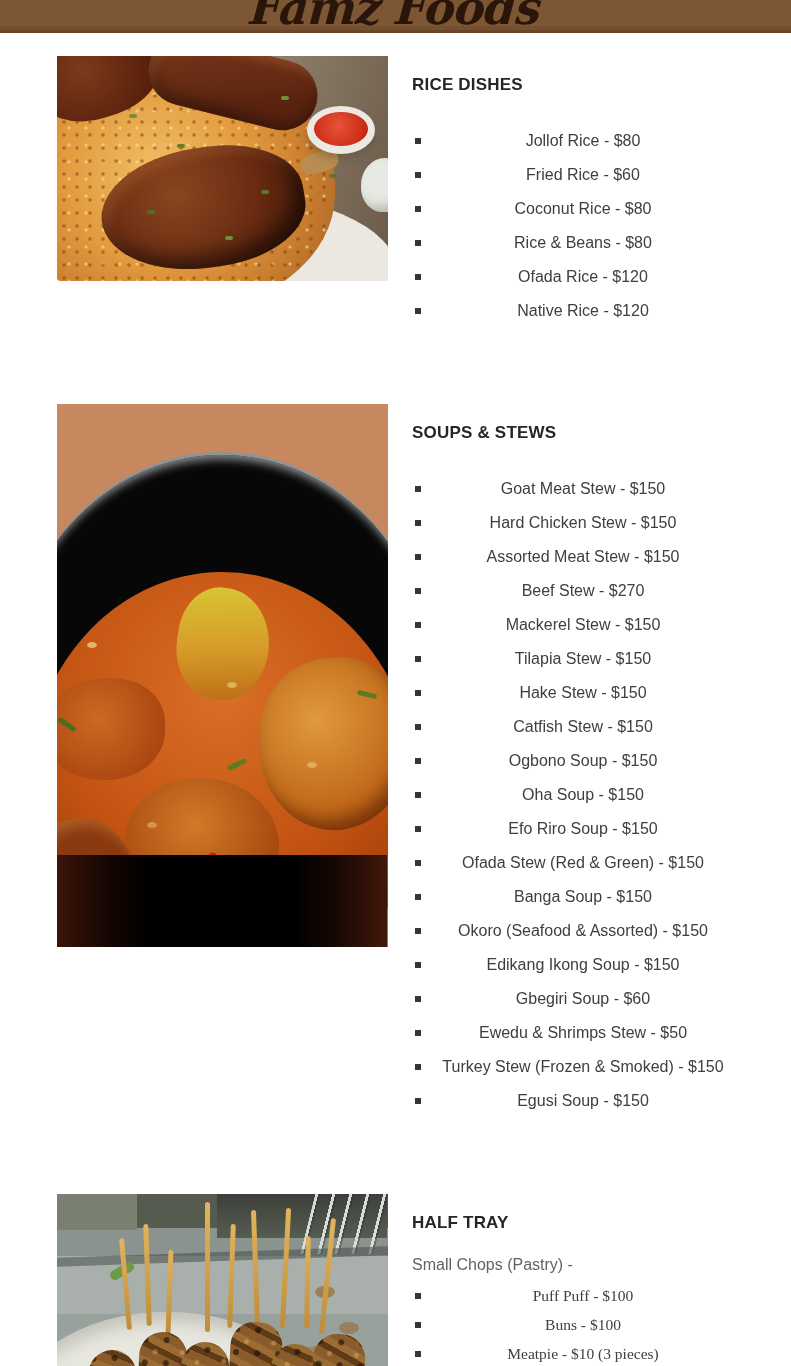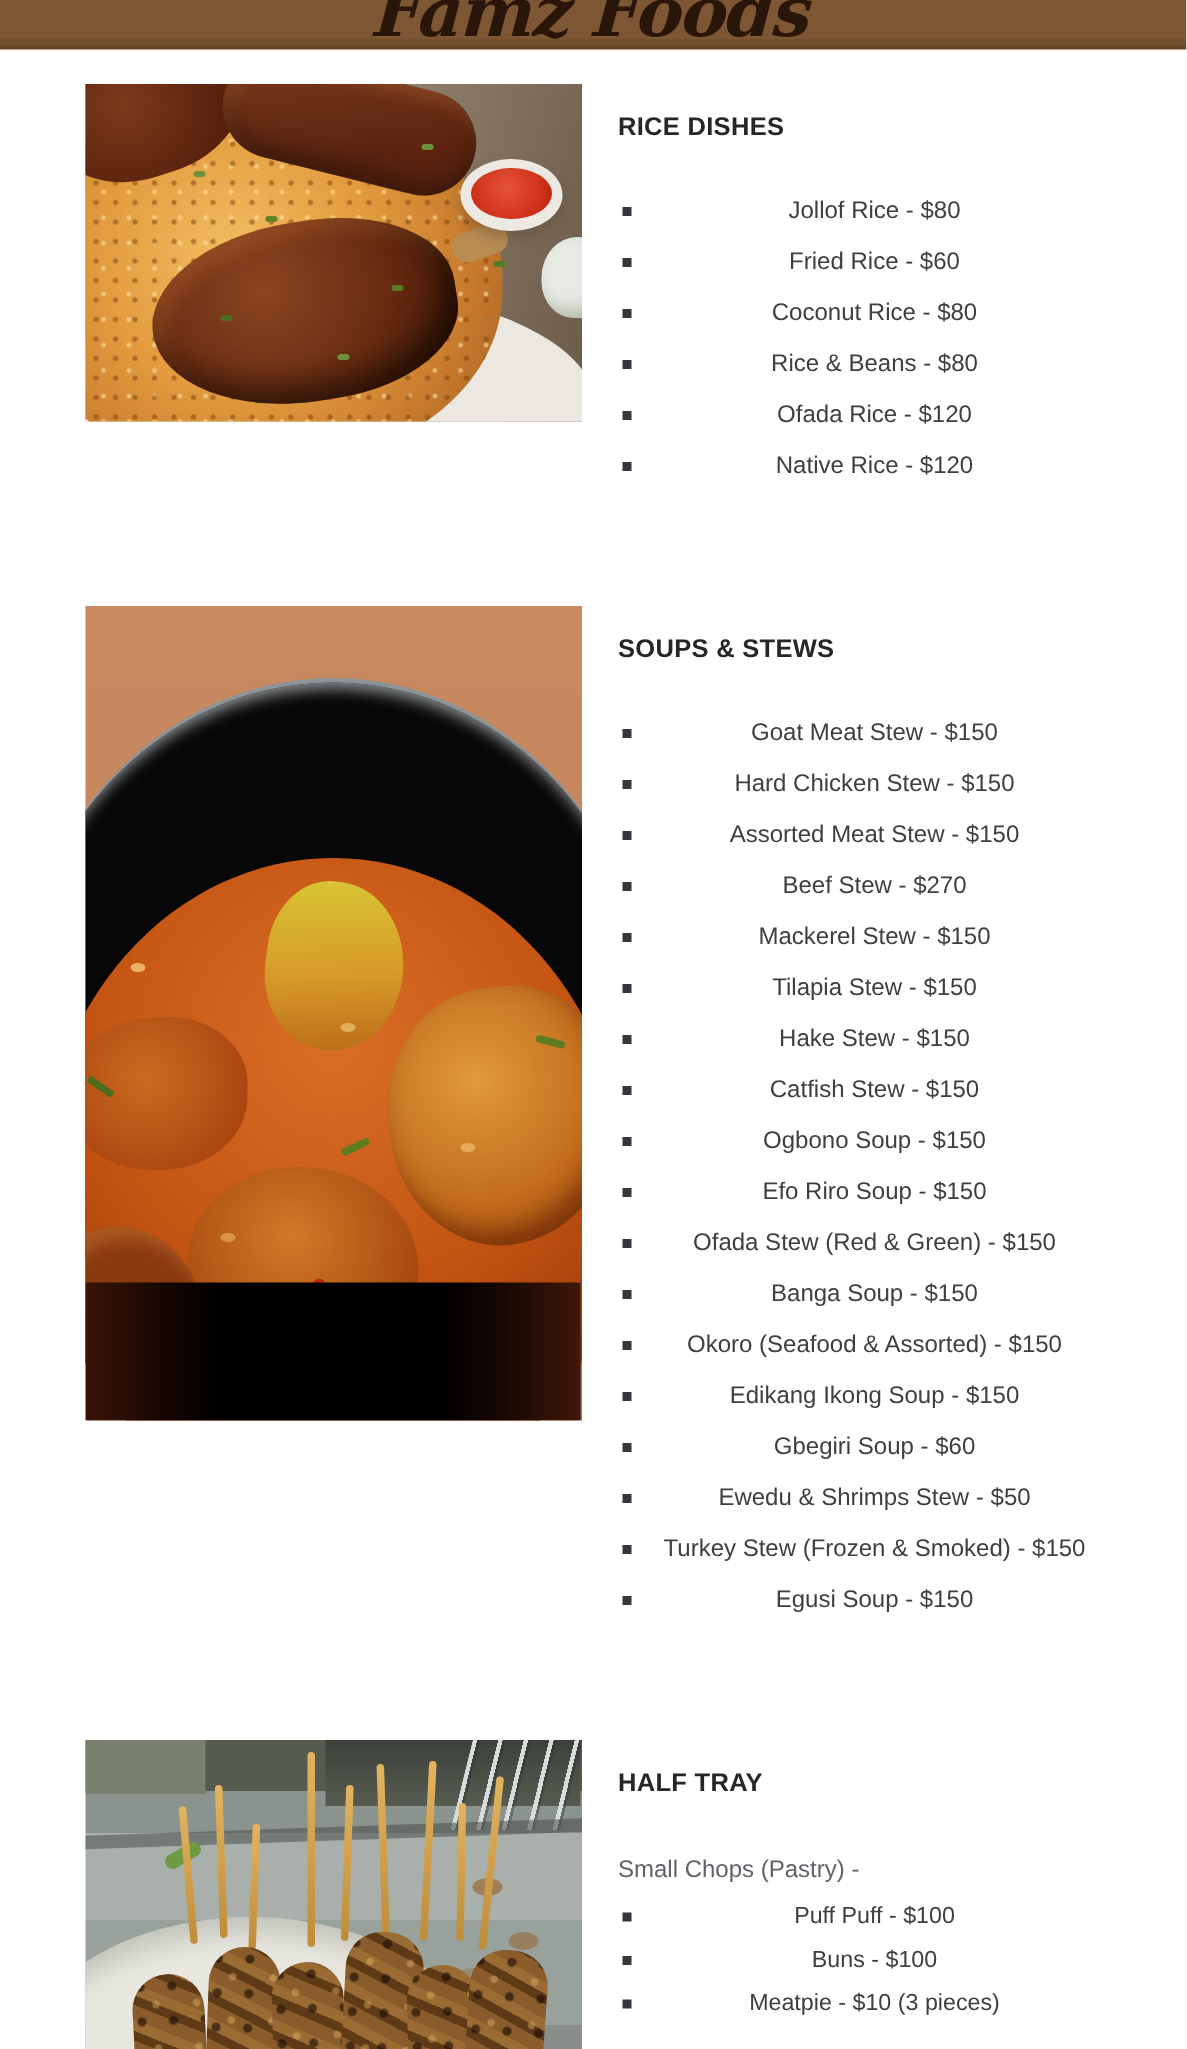--- a/index.html
+++ b/index.html
@@ -38,23 +38,23 @@
   ul.menu-list { list-style: none; margin: 34px 0 0 0; padding: 0; text-align: center; }
   ul.menu-list li {
     position: relative; padding-left: 20px;
     font-size: 16px; line-height: 22px; color: #3c4043;
     margin-bottom: 12px;
   }
   ul.menu-list li::before {
     content: ""; position: absolute; left: 3px; top: 8px;
     width: 6px; height: 6px; background: #33373c;
   }
-  .subheading { margin: 36px 0 0 0; font-size: 16px; line-height: 22px; color: #5f6368; }
+  .subheading { margin: 20px 0 0 0; font-size: 16px; line-height: 22px; color: #5f6368; }
   .row-half ul.menu-list { margin-top: 9px; }
-  .row-half ul.menu-list li { margin-bottom: 7px; font-size: 15.5px; }
+  .row-half ul.menu-list li { margin-bottom: 7px; font-size: 15.5px; font-family: Liberation Serif, serif; }
   .row-half { margin-bottom: 0; }
 
   
   .art-rice {
     height: 225px;
     background: linear-gradient(105deg, #978a77 0%, #b5a68f 32%, #8d7e69 58%, #6a5a48 100%);
   }
   .art-rice i, .art-stew i, .art-suya i { position: absolute; display: block; }
   .r-plate { left: -30px; bottom: -70px; width: 370px; height: 160px; border-radius: 50%; background: #eae8e1; }
   .r-rice {
@@ -214,20 +214,21 @@
       <ul class="menu-list">
           <li>Goat Meat Stew - $150</li>
           <li>Hard Chicken Stew - $150</li>
           <li>Assorted Meat Stew - $150</li>
           <li>Beef Stew - $270</li>
           <li>Mackerel Stew - $150</li>
           <li>Tilapia Stew - $150</li>
           <li>Hake Stew - $150</li>
           <li>Catfish Stew - $150</li>
           <li>Ogbono Soup - $150</li>
+          <li>Oha Soup - $150</li>
           <li>Efo Riro Soup - $150</li>
           <li>Ofada Stew (Red &amp; Green) - $150</li>
           <li>Banga Soup - $150</li>
           <li>Okoro (Seafood &amp; Assorted) - $150</li>
           <li>Edikang Ikong Soup - $150</li>
           <li>Gbegiri Soup - $60</li>
           <li>Ewedu &amp; Shrimps Stew - $50</li>
           <li>Turkey Stew (Frozen &amp; Smoked) - $150</li>
           <li>Egusi Soup - $150</li>
         </ul>

